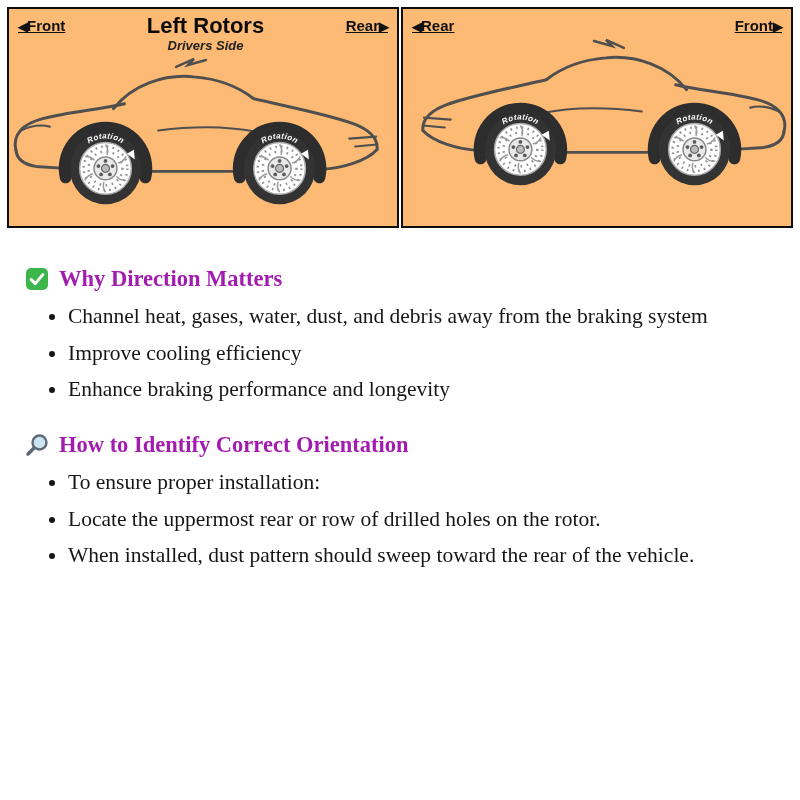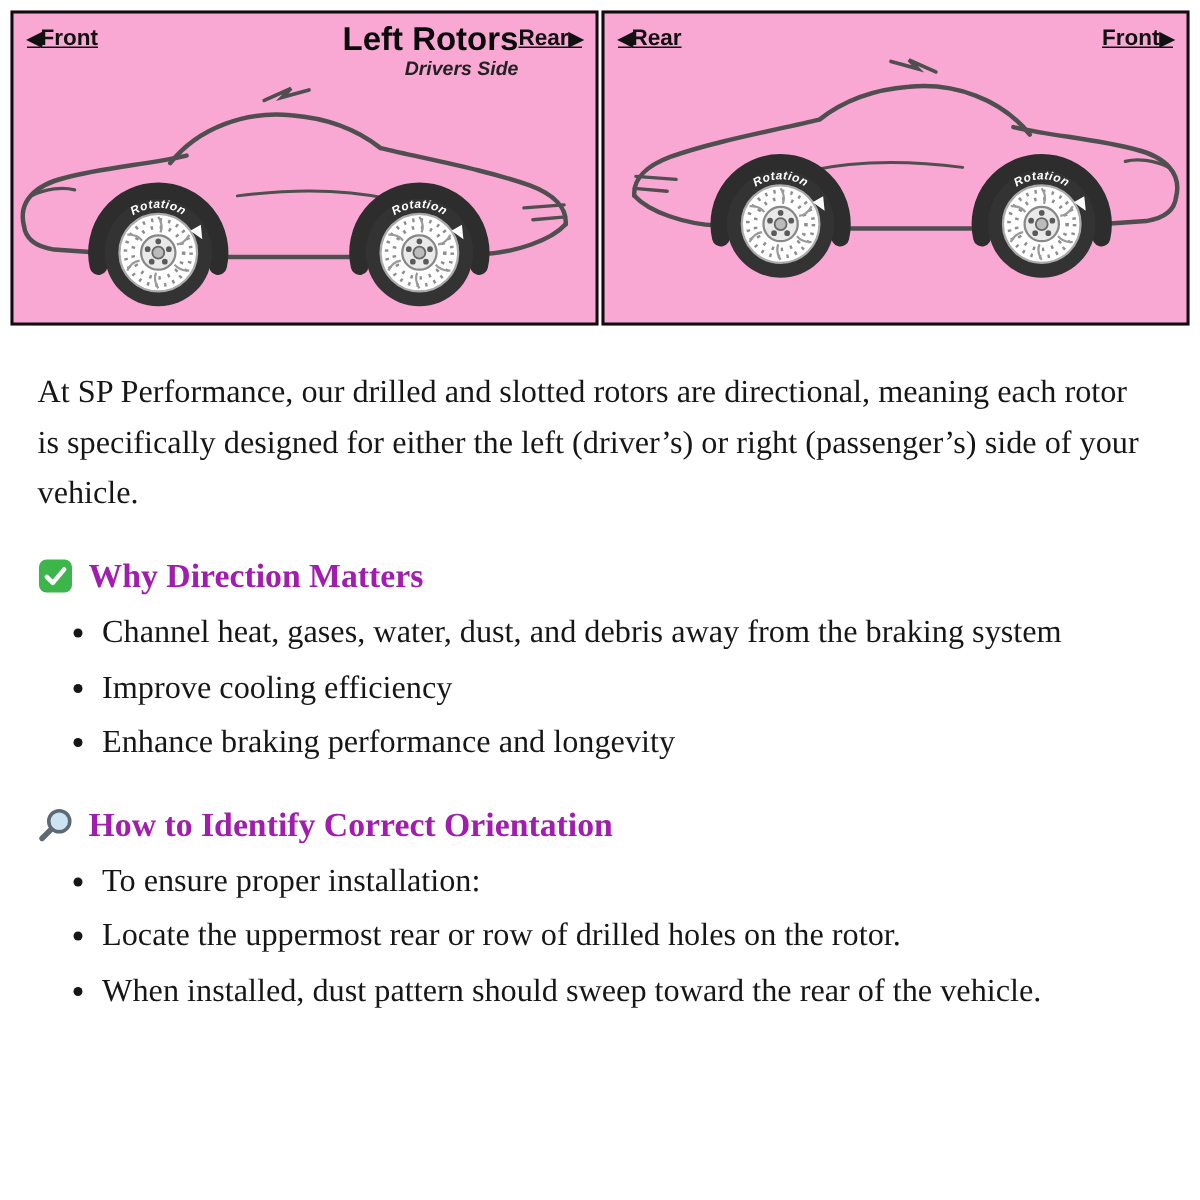--- a/index.html
+++ b/index.html
@@ -4,28 +4,28 @@
 <style>
   * { box-sizing: border-box; }
   html,body { margin:0; padding:0; }
   body {
     width:800px; height:800px; background:#ffffff; overflow:hidden;
     font-family:"Liberation Serif", serif; color:#161616;
   }
 
   
   .diagram { display:flex; gap:2px; margin:7px 7px 0 7px; }
-  .panel { flex:1; border:2.5px solid #0d0d0d; background:#f9a8d4; padding-bottom:3px; }
+  .panel { flex:1; border:2.5px solid #0d0d0d; background:#fdba74; padding-bottom:14px; }
   .panel-head { display:flex; align-items:flex-start; justify-content:space-between; padding:5px 9px 0 9px; }
   .dir-label {
     font-family:"Liberation Sans", sans-serif; font-weight:bold; font-size:15px;
     text-decoration:underline; white-space:nowrap; padding-top:3px; color:#111;
   }
   .dir-label .arr { font-size:13px; letter-spacing:-1px; }
-  .panel-titles { text-align:right; flex:1; }
+  .panel-titles { text-align:center; flex:1; }
   .panel-title {
     font-family:"Liberation Sans", sans-serif; font-weight:bold; font-size:22px;
     line-height:1.05; color:#0b0b0b;
   }
   .panel-sub {
     font-family:"Liberation Sans", sans-serif; font-weight:bold; font-style:italic;
     font-size:13px; color:#222; margin-top:1px;
   }
   .car-svg { width:100%; display:block; margin-top:-2px; }
 
@@ -141,21 +141,20 @@
         <use href="#wheelArt"></use>
         <text class="rot-text"><textPath href="#rotArc" startOffset="50%" text-anchor="middle">Rotation</textPath></text>
         <use href="#rotArrow"></use>
       </g>
     </svg>
   </div>
 </div>
 
 <div class="article">
 
-  <p>At SP Performance, our drilled and slotted rotors are directional, meaning each rotor is specifically designed for either the left (driver’s) or right (passenger’s) side of your vehicle.</p>
 
   <h2>
     <span class="em-icon">
       <svg viewBox="0 0 24 24" width="24" height="24">
         <rect x="1" y="1" width="22" height="22" rx="5" fill="#3cb54a"></rect>
         <path d="M6.2 12.6 L10.2 16.6 L17.8 7.6" stroke="#ffffff" stroke-width="3" fill="none" stroke-linecap="round" stroke-linejoin="round"></path>
       </svg>
     </span>
     <span>Why Direction Matters</span>
   </h2>

